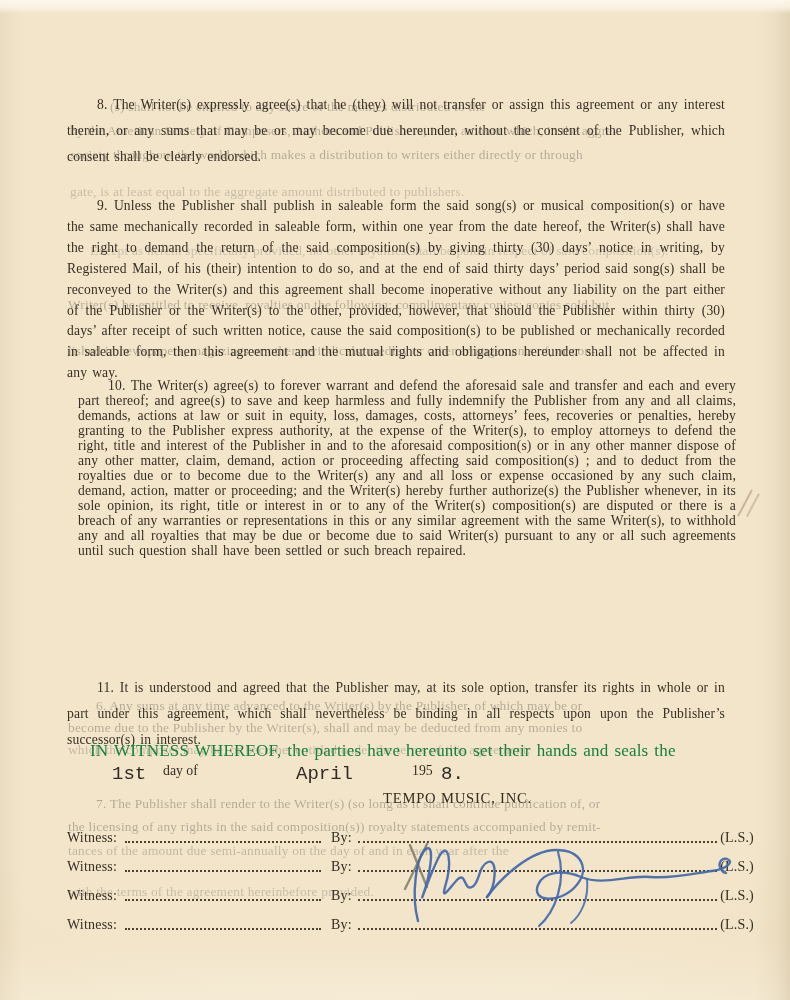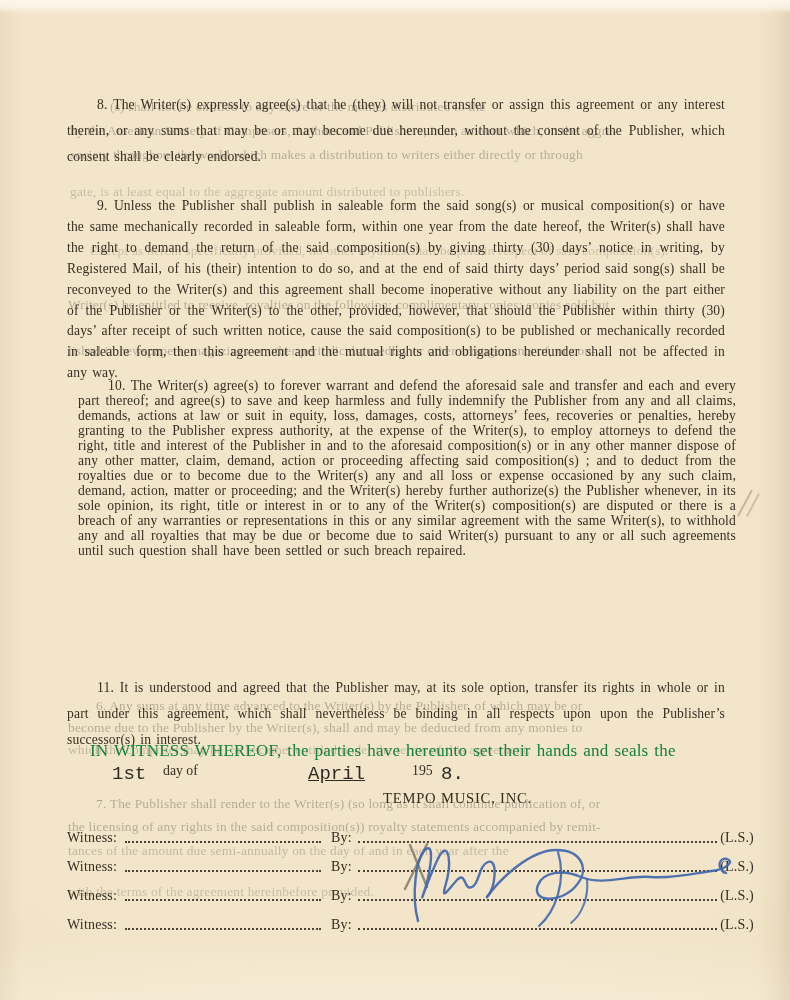--- a/index.html
+++ b/index.html
@@ -83,21 +83,21 @@
   <p class="clause lh22" style="top:78px;">8. The Writer(s) expressly agree(s) that he (they) will not transfer or assign this agreement or any interest therein, or any sums that may be or may become due hereunder, without the consent of the Publisher, which consent shall be clearly endorsed.</p>
   <p class="clause lh21" style="top:156px;">9. Unless the Publisher shall publish in saleable form the said song(s) or musical composition(s) or have the same mechanically recorded in saleable form, within one year from the date hereof, the Writer(s) shall have the right to demand the return of the said composition(s) by giving thirty (30) days’ notice in writing, by Registered Mail, of his (their) intention to do so, and at the end of said thirty days’ period said song(s) shall be reconveyed to the Writer(s) and this agreement shall become inoperative without any liability on the part either of the Publisher or the Writer(s) to the other, provided, however, that should the Publisher within thirty (30) days’ after receipt of such written notice, cause the said composition(s) to be published or mechanically recorded in saleable form, then this agreement and the mutual rights and obligations hereunder shall not be affected in any way.</p>
   <p class="clause lh215" style="top:364px;">10. The Writer(s) agree(s) to forever warrant and defend the aforesaid sale and transfer and each and every part thereof; and agree(s) to save and keep harmless and fully indemnify the Publisher from any and all claims, demands, actions at law or suit in equity, loss, damages, costs, attorneys’ fees, recoveries or penalties, hereby granting to the Publisher express authority, at the expense of the Writer(s), to employ attorneys to defend the right, title and interest of the Publisher in and to the aforesaid composition(s) or in any other manner dispose of any other matter, claim, demand, action or proceeding affecting said composition(s) ; and to deduct from the royalties due or to become due to the Writer(s) any and all loss or expense occasioned by any such claim, demand, action, matter or proceeding; and the Writer(s) hereby further authorize(s) the Publisher whenever, in its sole opinion, its right, title or interest in or to any of the Writer(s) composition(s) are disputed or there is a breach of any warranties or representations in this or any similar agreement with the same Writer(s), to withhold any and all royalties that may be due or become due to said Writer(s) pursuant to any or all such agreements until such question shall have been settled or such breach repaired.</p>
   <p class="clause lh22" style="top:661px;">11. It is understood and agreed that the Publisher may, at its sole option, transfer its rights in whole or in part under this agreement, which shall nevertheless be binding in all respects upon upon the Publisher’s successor(s) in interest.</p>
 
   <div class="witness-clause">IN WITNESS WHEREOF, the parties have hereunto set their hands and seals the</div>
 
   <div class="dateline">
     <span class="typed" style="left:112px;">1st</span>
     <span style="left:163px;">day of</span>
-    <span class="typed" style="left:308px;text-decoration:underline;">April</span>
+    <span class="typed" style="left:296px;">April</span>
     <span style="left:412px;">195</span>
     <span class="typed" style="left:441px;">8.</span>
   </div>
 
   <div class="company">TEMPO MUSIC, INC.</div>
 
   <div class="sig-row" style="top:826px;">
     <span class="lbl">Witness:</span>
     <span class="leader w1"></span>
     <span class="by-lbl">By:</span>

